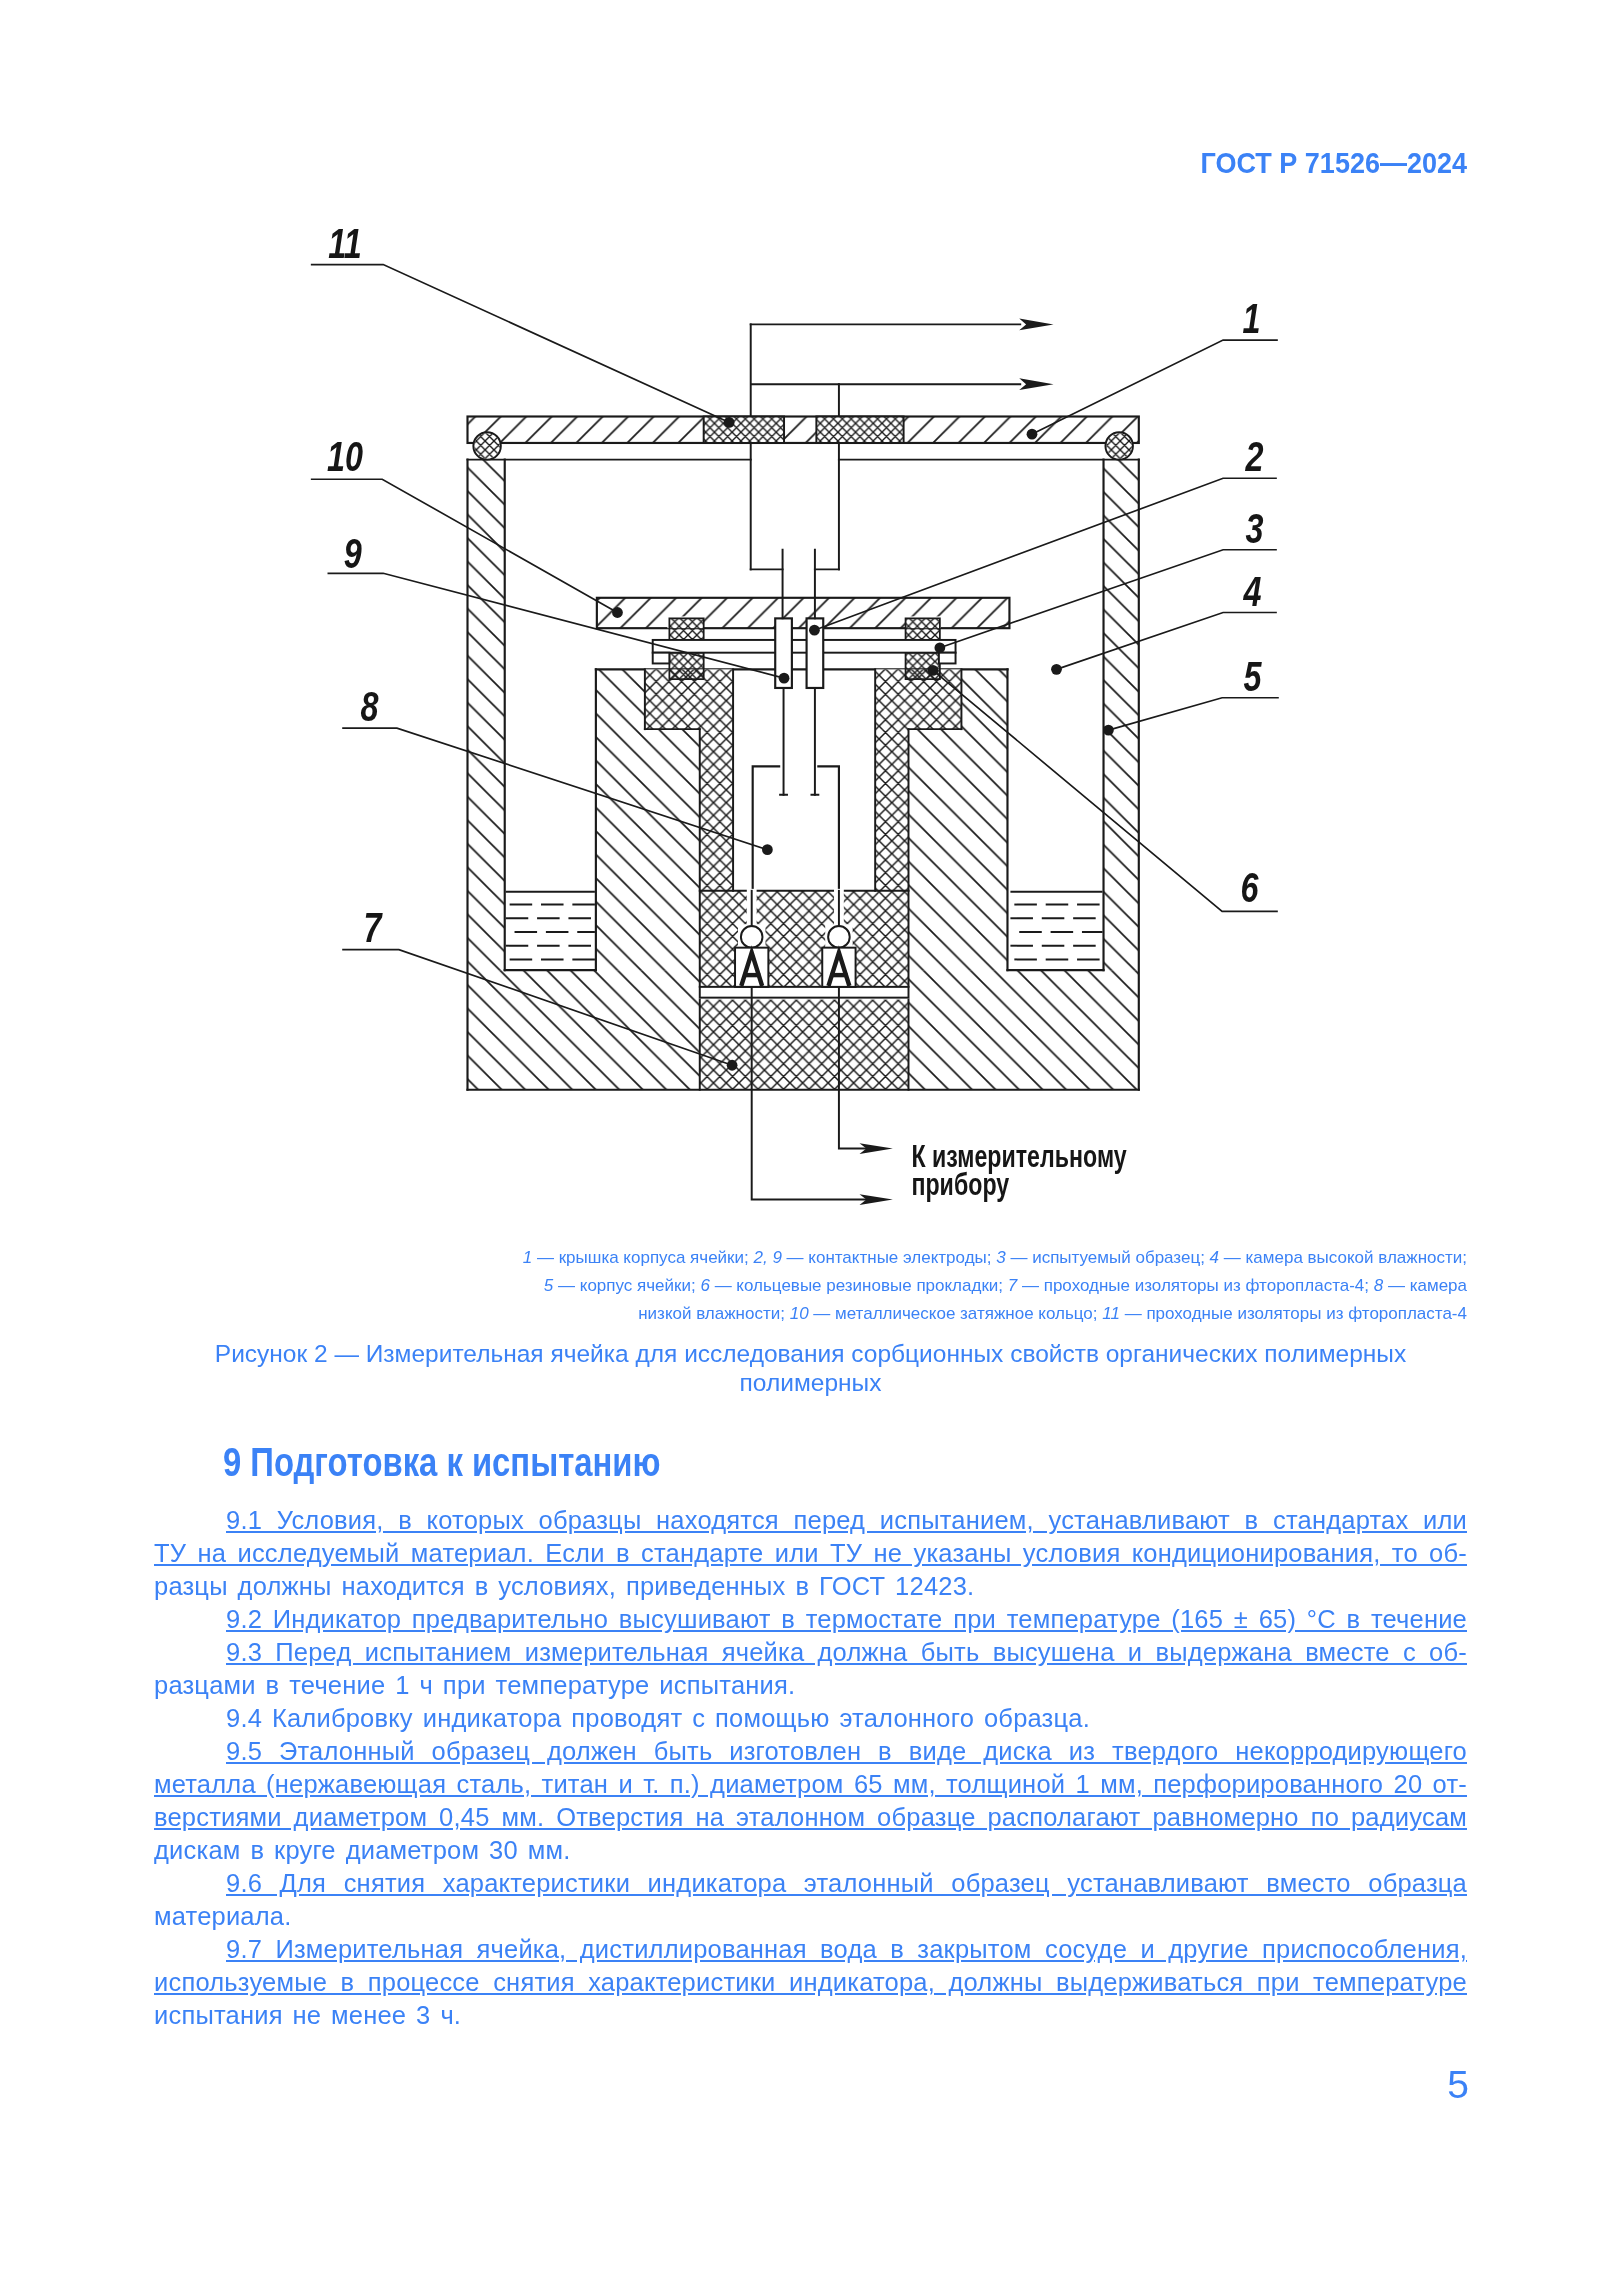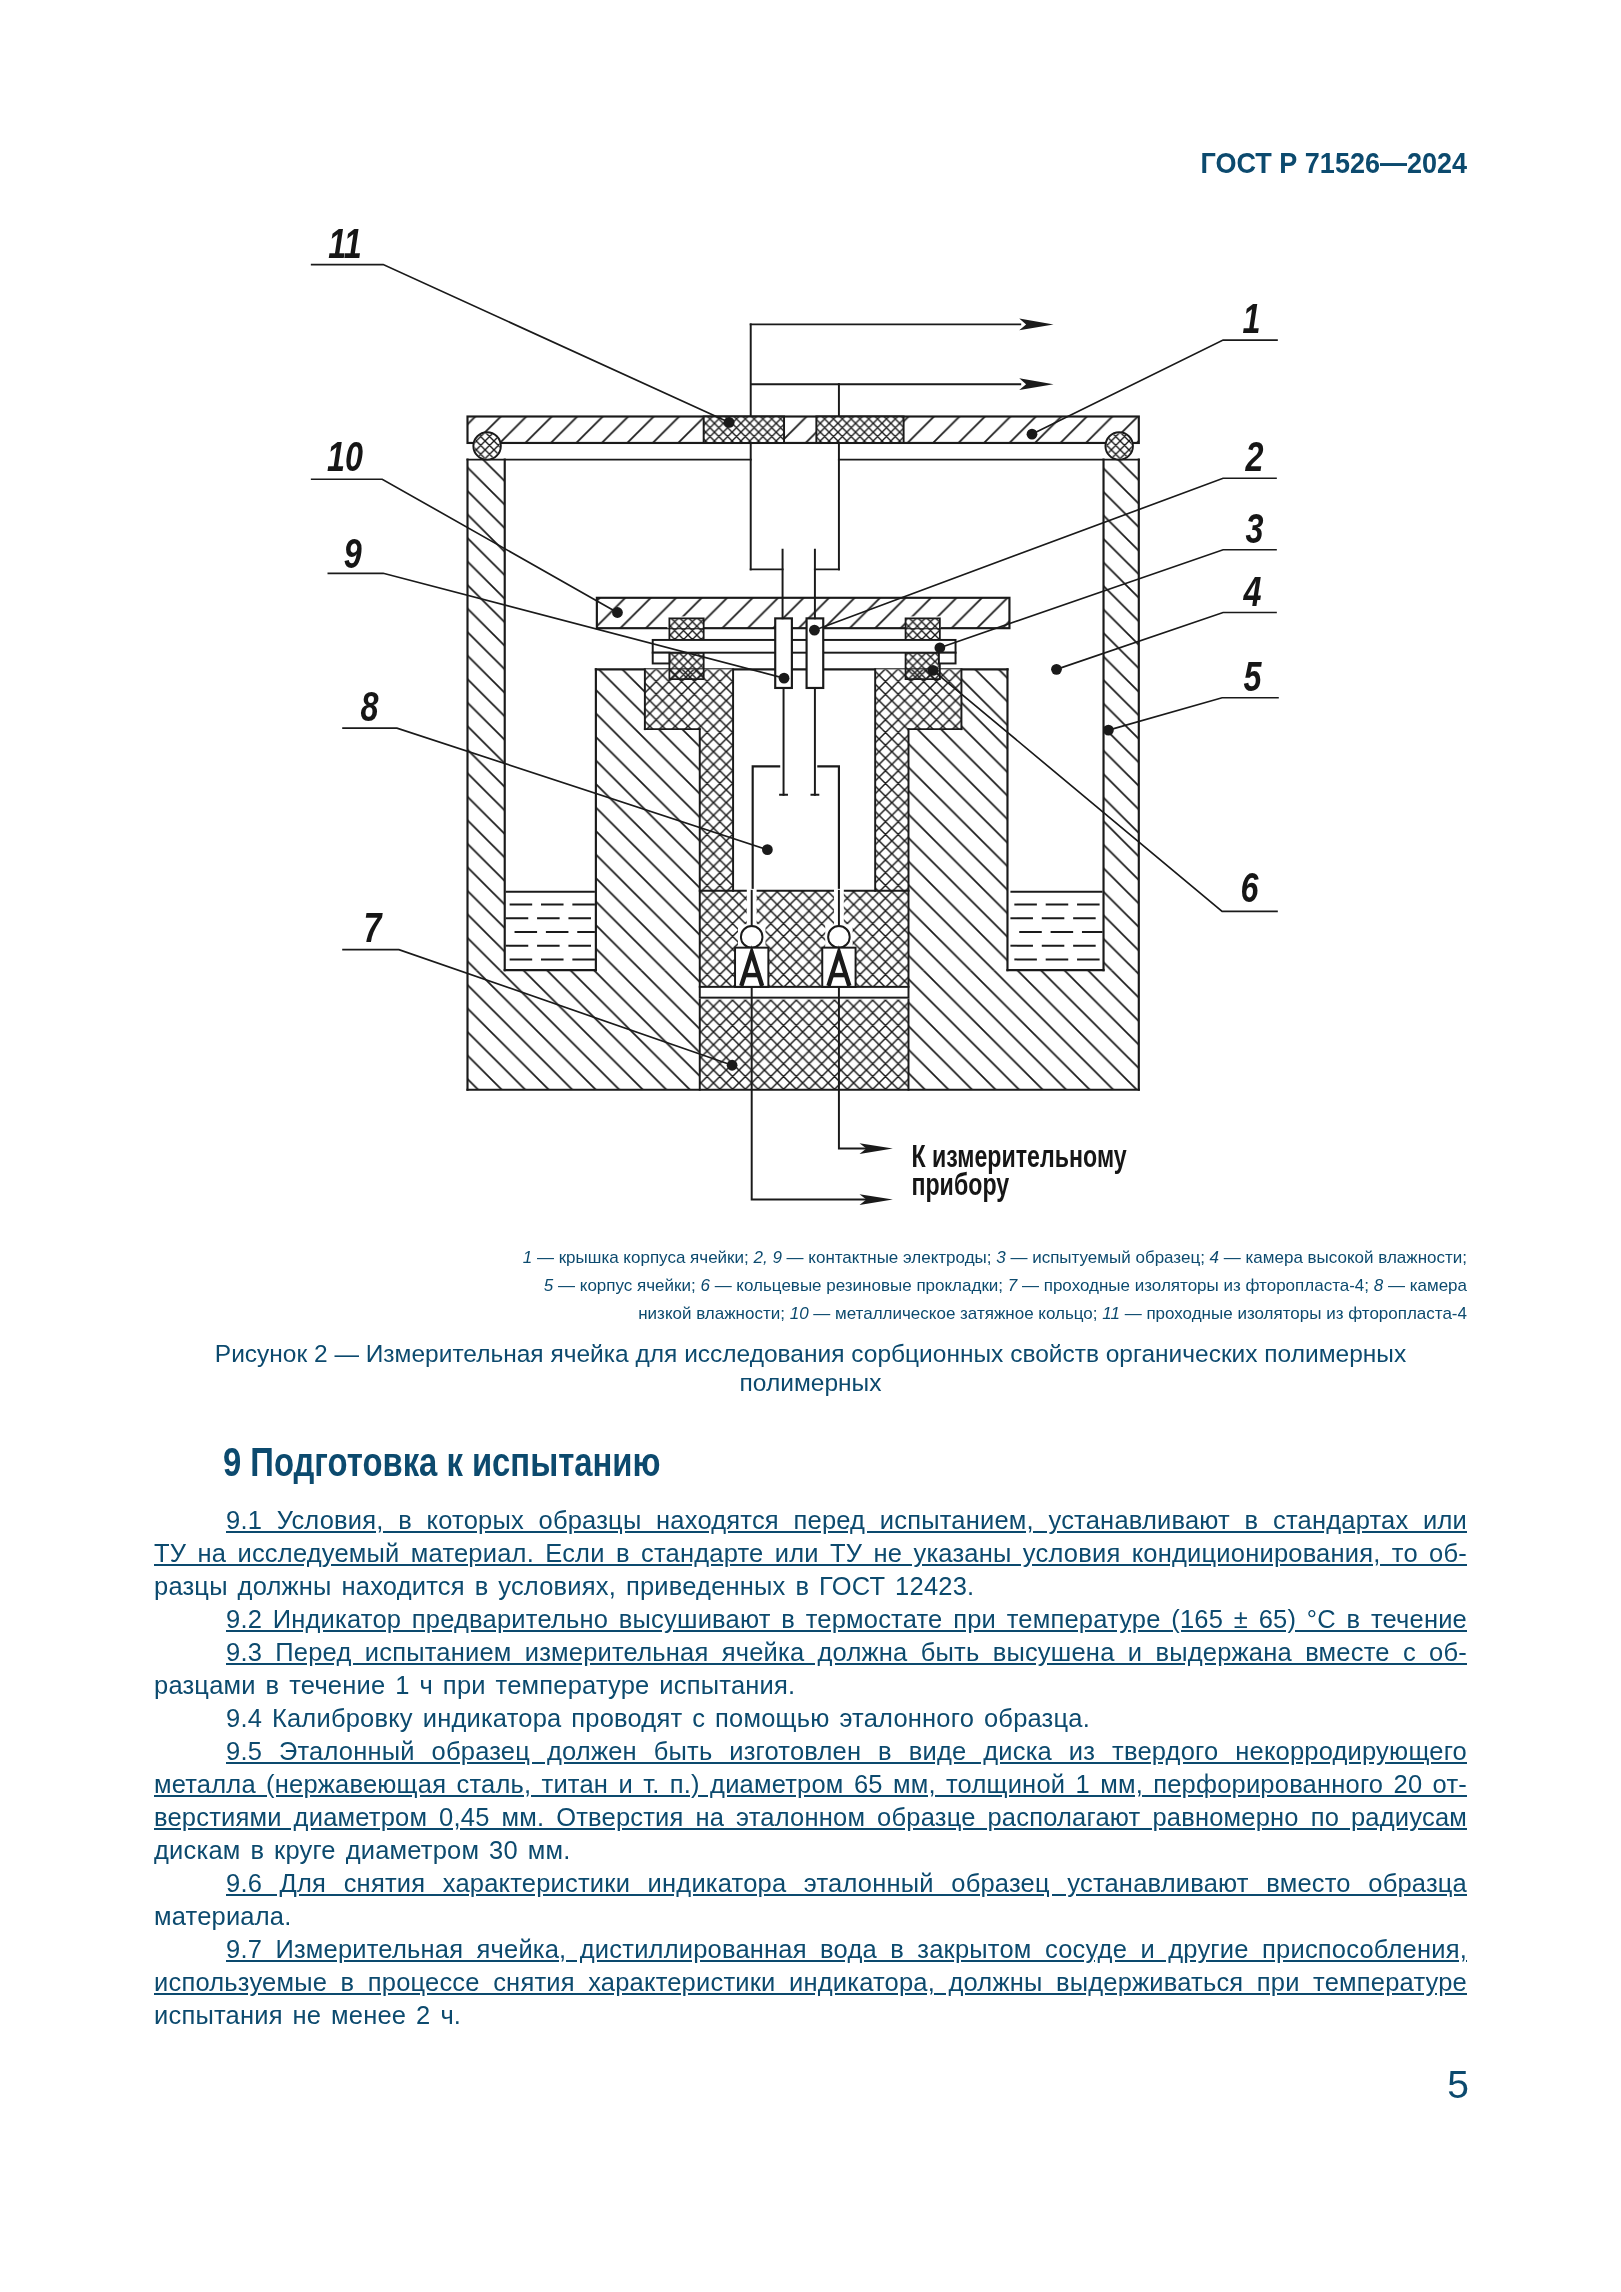--- a/index.html
+++ b/index.html
@@ -1,18 +1,18 @@
 <!DOCTYPE html>
 <html lang="ru"><head>
 <meta charset="utf-8">
 <title>ГОСТ Р 71526—2024 — 5</title>
 <style>
   html,body{margin:0;padding:0;background:#fff;}
   #page{position:relative;width:1621px;height:2293px;background:#fff;overflow:hidden;
-        font-family:"Liberation Sans", sans-serif;color:#0c4a6e;}
+        font-family:"Liberation Sans", sans-serif;color:#3b82f6;}
   .abs{position:absolute;}
   #hdr{top:147px;left:154px;width:1313px;text-align:right;font-size:30px;line-height:32px;font-weight:bold;transform:scaleX(.9);transform-origin:100% 0;}
   #legend{top:1244px;left:154px;width:1313px;font-size:17px;line-height:28px;text-align:right;}
   #figcap{top:1339px;left:154px;width:1313px;font-size:24.5px;line-height:29px;text-align:center;}
   #h9{top:1441px;left:223px;font-size:40px;line-height:43px;font-weight:bold;transform:scaleX(.82);transform-origin:0 0;white-space:nowrap;}
   #body{top:1504px;left:154px;width:1313px;font-size:25.5px;line-height:33px;letter-spacing:0.2px;word-spacing:2.6px;}
   #body .j{text-align:justify;text-align-last:justify;text-decoration:underline;}
   #body .ind{text-indent:72px;}
   #pgnum{top:2064px;left:154px;width:1315px;text-align:right;font-size:39px;line-height:41px;}
   i{font-style:italic;}
@@ -278,18 +278,18 @@
     <div>разцами в течение 1 ч при температуре испытания.</div>
     <div class="ind">9.4 Калибровку индикатора проводят с помощью эталонного образца.</div>
     <div class="j ind">9.5 Эталонный образец должен быть изготовлен в виде диска из твердого некорродирующего</div>
     <div class="j">металла (нержавеющая сталь, титан и т. п.) диаметром 65 мм, толщиной 1 мм, перфорированного 20 от-</div>
     <div class="j">верстиями диаметром 0,45 мм. Отверстия на эталонном образце располагают равномерно по радиусам</div>
     <div>дискам в круге диаметром 30 мм.</div>
     <div class="j ind">9.6 Для снятия характеристики индикатора эталонный образец устанавливают вместо образца</div>
     <div>материала.</div>
     <div class="j ind">9.7 Измерительная ячейка, дистиллированная вода в закрытом сосуде и другие приспособления,</div>
     <div class="j">используемые в процессе снятия характеристики индикатора, должны выдерживаться при температуре</div>
-    <div>испытания не менее 2 ч.</div>
+    <div>испытания не менее 3 ч.</div>
   </div>
 
   <div class="abs" id="pgnum">5</div>
 </div>
 
 
 </body></html>

